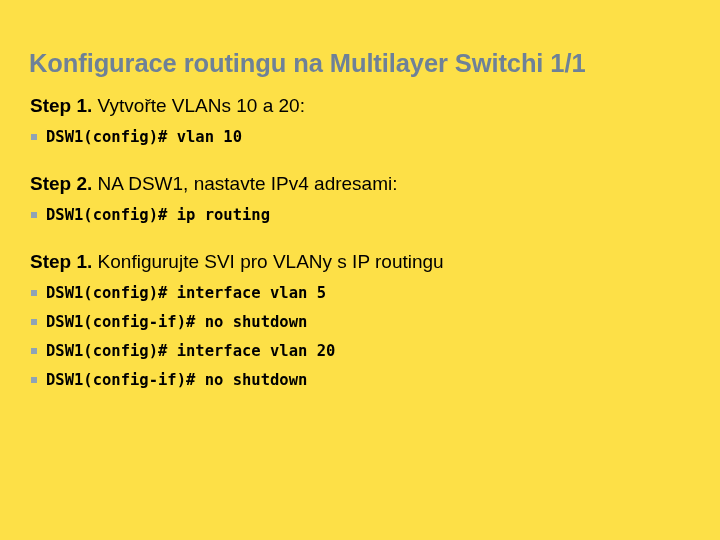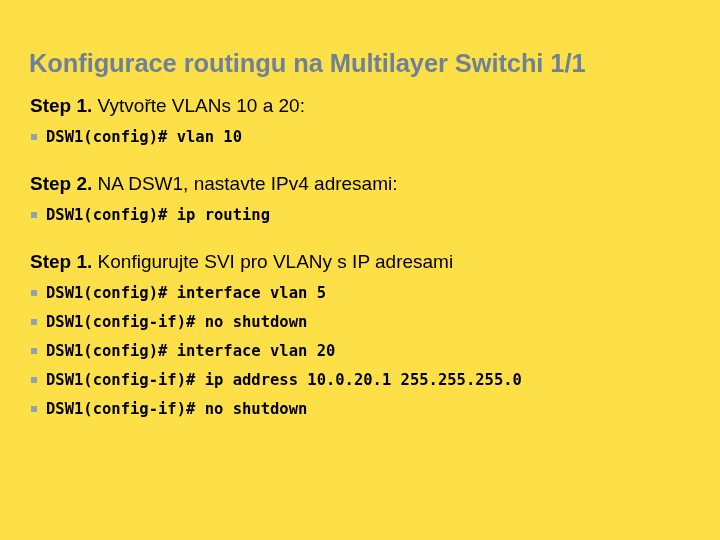--- a/index.html
+++ b/index.html
@@ -114,24 +114,23 @@
           <li class="cmd-line"><span class="bullet"></span><span class="prompt">DSW1(config)#</span><span class="cmd"> vlan 10</span></li>
         </ul>
       </div>
       <div class="step-block">
         <p class="step-heading"><span class="step-label">Step 2.</span><span class="step-text"> NA DSW1, nastavte IPv4 adresami:</span></p>
         <ul class="cmd-list">
           <li class="cmd-line"><span class="bullet"></span><span class="prompt">DSW1(config)#</span><span class="cmd"> ip routing</span></li>
         </ul>
       </div>
       <div class="step-block">
-        <p class="step-heading"><span class="step-label">Step 1.</span><span class="step-text"> Konfigurujte SVI pro VLANy s IP adresami</span></p>
+        <p class="step-heading"><span class="step-label">Step 1.</span><span class="step-text"> Konfigurujte SVI pro VLANy s IP routingu</span></p>
         <ul class="cmd-list">
           <li class="cmd-line"><span class="bullet"></span><span class="prompt">DSW1(config)#</span><span class="cmd"> interface vlan 5</span></li>
           <li class="cmd-line"><span class="bullet"></span><span class="prompt">DSW1(config-if)#</span><span class="cmd"> no shutdown</span></li>
           <li class="cmd-line"><span class="bullet"></span><span class="prompt">DSW1(config)#</span><span class="cmd"> interface vlan 20</span></li>
-          <li class="cmd-line"><span class="bullet"></span><span class="prompt">DSW1(config-if)#</span><span class="cmd"> ip address 10.0.20.1 255.255.255.0</span></li>
           <li class="cmd-line"><span class="bullet"></span><span class="prompt">DSW1(config-if)#</span><span class="cmd"> no shutdown</span></li>
         </ul>
       </div>
     </div>
 
 </div>
 
 </body></html>

